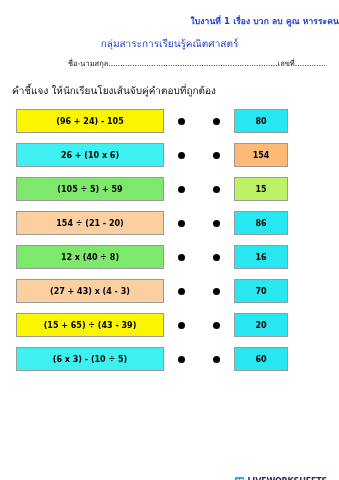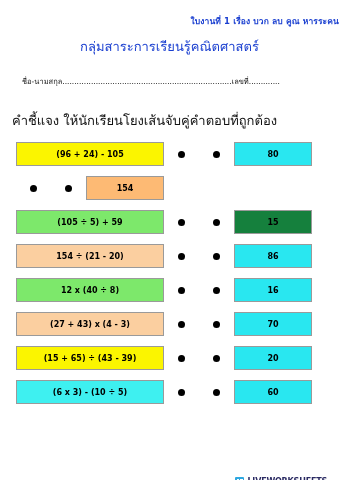--- a/index.html
+++ b/index.html
@@ -23,34 +23,34 @@
     text-align: right;
     color: #1a3fd0;
     font-size: 8.5px;
     font-weight: bold;
     margin-top: 14px;
     letter-spacing: 0.1px;
   }
   .subtitle {
     text-align: center;
     color: #1a3fd0;
-    font-size: 13px;
+    font-size: 10px;
     margin-top: 8px;
   }
   .nameline {
-    margin-top: 18px;
+    margin-top: 6px;
     font-size: 7.5px;
     color: #111111;
-    padding-left: 22px;
+    padding-left: 68px;
     padding-right: 18px;
     white-space: nowrap;
   }
   .instruction {
-    margin-top: 23px;
-    font-size: 13px;
+    margin-top: 14px;
+    font-size: 10px;
     color: #111111;
     padding-left: 12px;
   }
   .rows {
     margin-top: 8px;
     padding: 0 16px;
   }
   .row {
     display: flex;
     align-items: center;
@@ -75,21 +75,21 @@
     border-radius: 50%;
     background: #000000;
   }
   .dot-left {
     margin-left: 14px;
   }
   .dot-right {
     margin-left: 28px;
   }
   .right-box {
-    width: 78px;
+    width: 54px;
     height: 24px;
     margin-left: 14px;
     border: 1px solid #9a9a9a;
     box-sizing: border-box;
     display: flex;
     align-items: center;
     justify-content: center;
     font-size: 8px;
     font-weight: bold;
     color: #000000;
@@ -147,30 +147,31 @@
   <div class="rows">
 
     <div class="row">
       <div class="left-box" style="background:#fbf500">(96 + 24) - 105</div>
       <div class="dot dot-left"></div>
       <div class="dot dot-right"></div>
       <div class="right-box" style="background:#29e7f0">80</div>
     </div>
 
     <div class="row">
+      <div class="left-box" style="background:#3ef0f0">26 + (10 x 6)</div>
       <div class="dot dot-left"></div>
       <div class="dot dot-right"></div>
       <div class="right-box" style="background:#fdba74">154</div>
     </div>
 
     <div class="row">
       <div class="left-box" style="background:#7de86b">(105 ÷ 5) + 59</div>
       <div class="dot dot-left"></div>
       <div class="dot dot-right"></div>
-      <div class="right-box" style="background:#15803d">15</div>
+      <div class="right-box" style="background:#bef264">15</div>
     </div>
 
     <div class="row">
       <div class="left-box" style="background:#fbcfa0">154 ÷ (21 - 20)</div>
       <div class="dot dot-left"></div>
       <div class="dot dot-right"></div>
       <div class="right-box" style="background:#29e7f0">86</div>
     </div>
 
 

